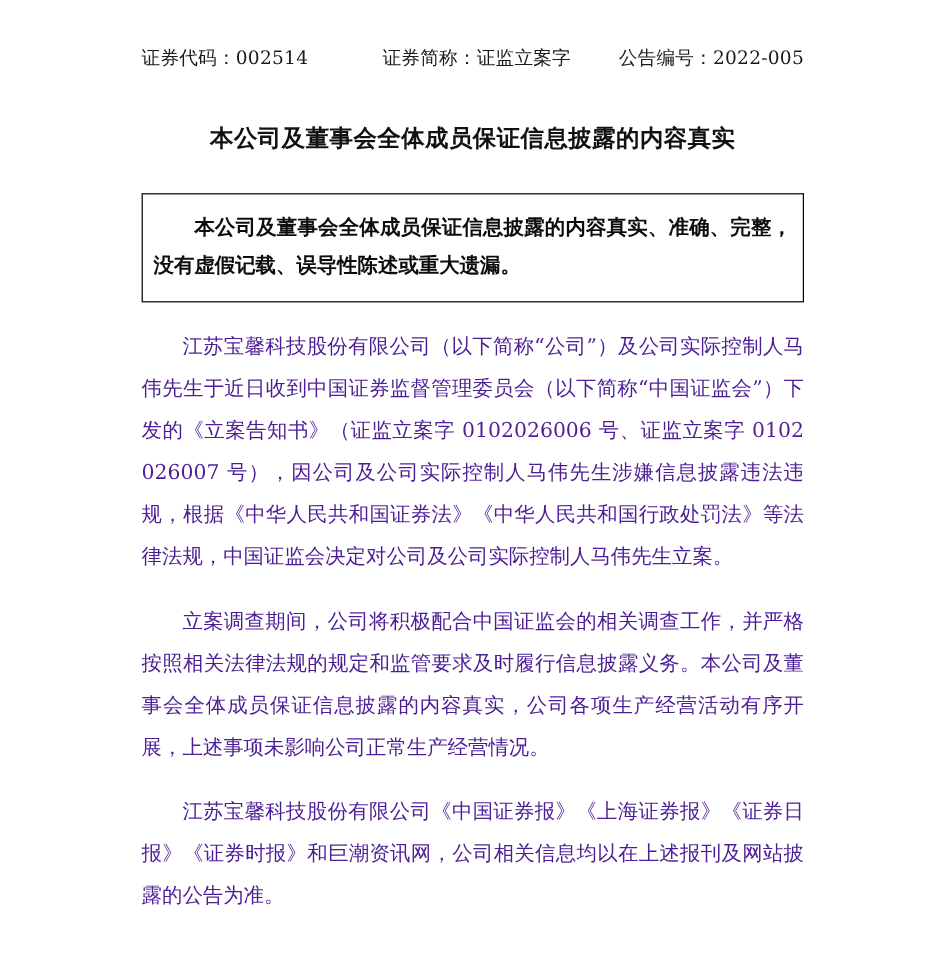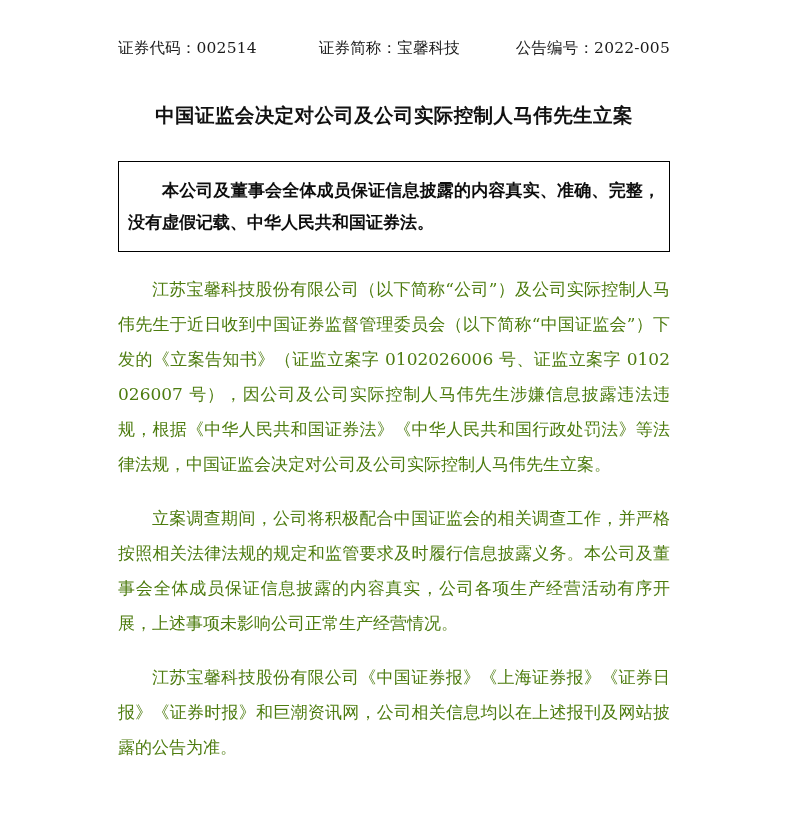--- a/index.html
+++ b/index.html
@@ -84,42 +84,42 @@
   .body-block {
     margin-top: 20px;
   }
   .para {
     font-size: 17px;
     line-height: 35px;
     text-align: justify;
     text-justify: inter-ideograph;
     text-indent: 34px;
     margin: 0 0 19px 0;
-    color: #4d7c0f;
+    color: #4c1d95;
     word-break: break-all;
   }
 </style>
 </head>
 <body>
 
 <div class="page">
   <div class="content">
 
     <div class="meta-row">
       <span class="meta-item code">证券代码：002514</span>
-      <span class="meta-item abbr">证券简称：宝馨科技</span>
+      <span class="meta-item abbr">证券简称：证监立案字</span>
       <span class="meta-item serial">公告编号：2022-005</span>
     </div>
 
     <div class="title-block">
-      <div class="title-line second">中国证监会决定对公司及公司实际控制人马伟先生立案</div>
+      <div class="title-line second">本公司及董事会全体成员保证信息披露的内容真实</div>
     </div>
 
     <div class="disclaimer">
-      <div class="disclaimer-text">本公司及董事会全体成员保证信息披露的内容真实、准确、完整，没有虚假记载、中华人民共和国证券法。</div>
+      <div class="disclaimer-text">本公司及董事会全体成员保证信息披露的内容真实、准确、完整，没有虚假记载、误导性陈述或重大遗漏。</div>
     </div>
 
     <div class="body-block">
       <p class="para">江苏宝馨科技股份有限公司（以下简称“公司”）及公司实际控制人马伟先生于近日收到中国证券监督管理委员会（以下简称“中国证监会”）下发的《立案告知书》（证监立案字 0102026006 号、证监立案字 0102026007 号），因公司及公司实际控制人马伟先生涉嫌信息披露违法违规，根据《中华人民共和国证券法》《中华人民共和国行政处罚法》等法律法规，中国证监会决定对公司及公司实际控制人马伟先生立案。</p>
       <p class="para">立案调查期间，公司将积极配合中国证监会的相关调查工作，并严格按照相关法律法规的规定和监管要求及时履行信息披露义务。本公司及董事会全体成员保证信息披露的内容真实，公司各项生产经营活动有序开展，上述事项未影响公司正常生产经营情况。</p>
       <p class="para">江苏宝馨科技股份有限公司《中国证券报》《上海证券报》《证券日报》《证券时报》和巨潮资讯网，公司相关信息均以在上述报刊及网站披露的公告为准。</p>
 
     </div>
 
   </div>

